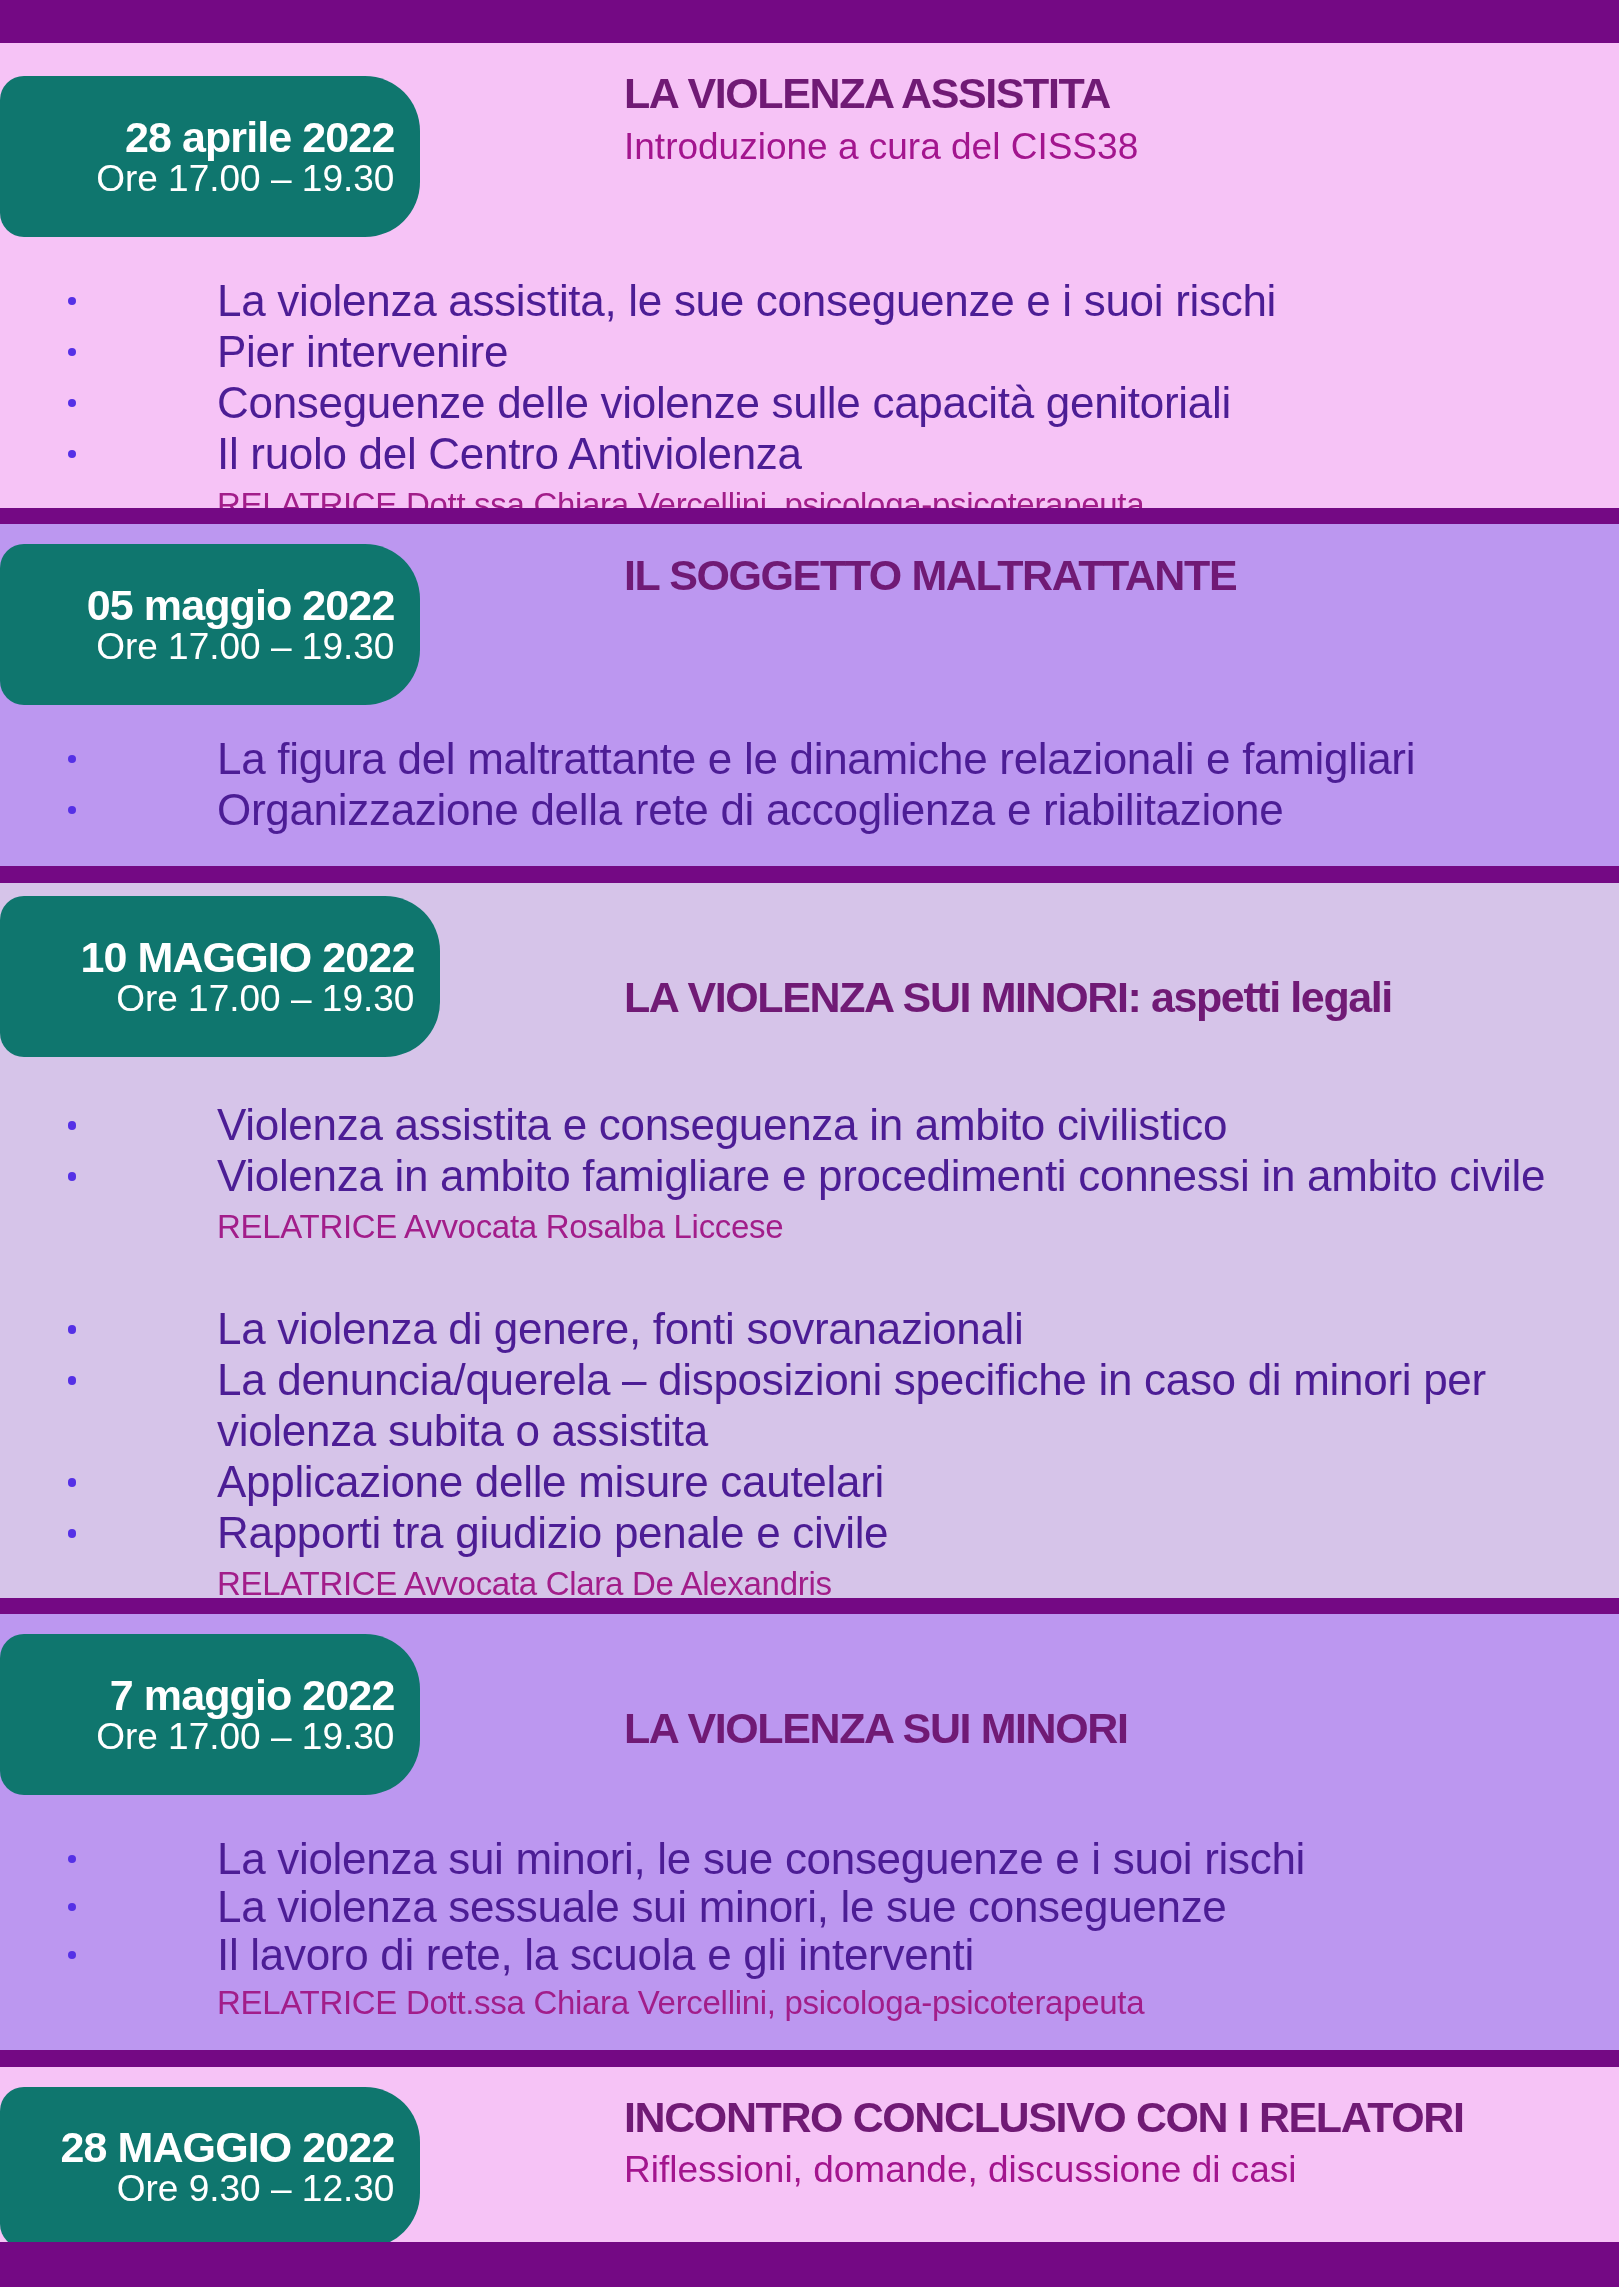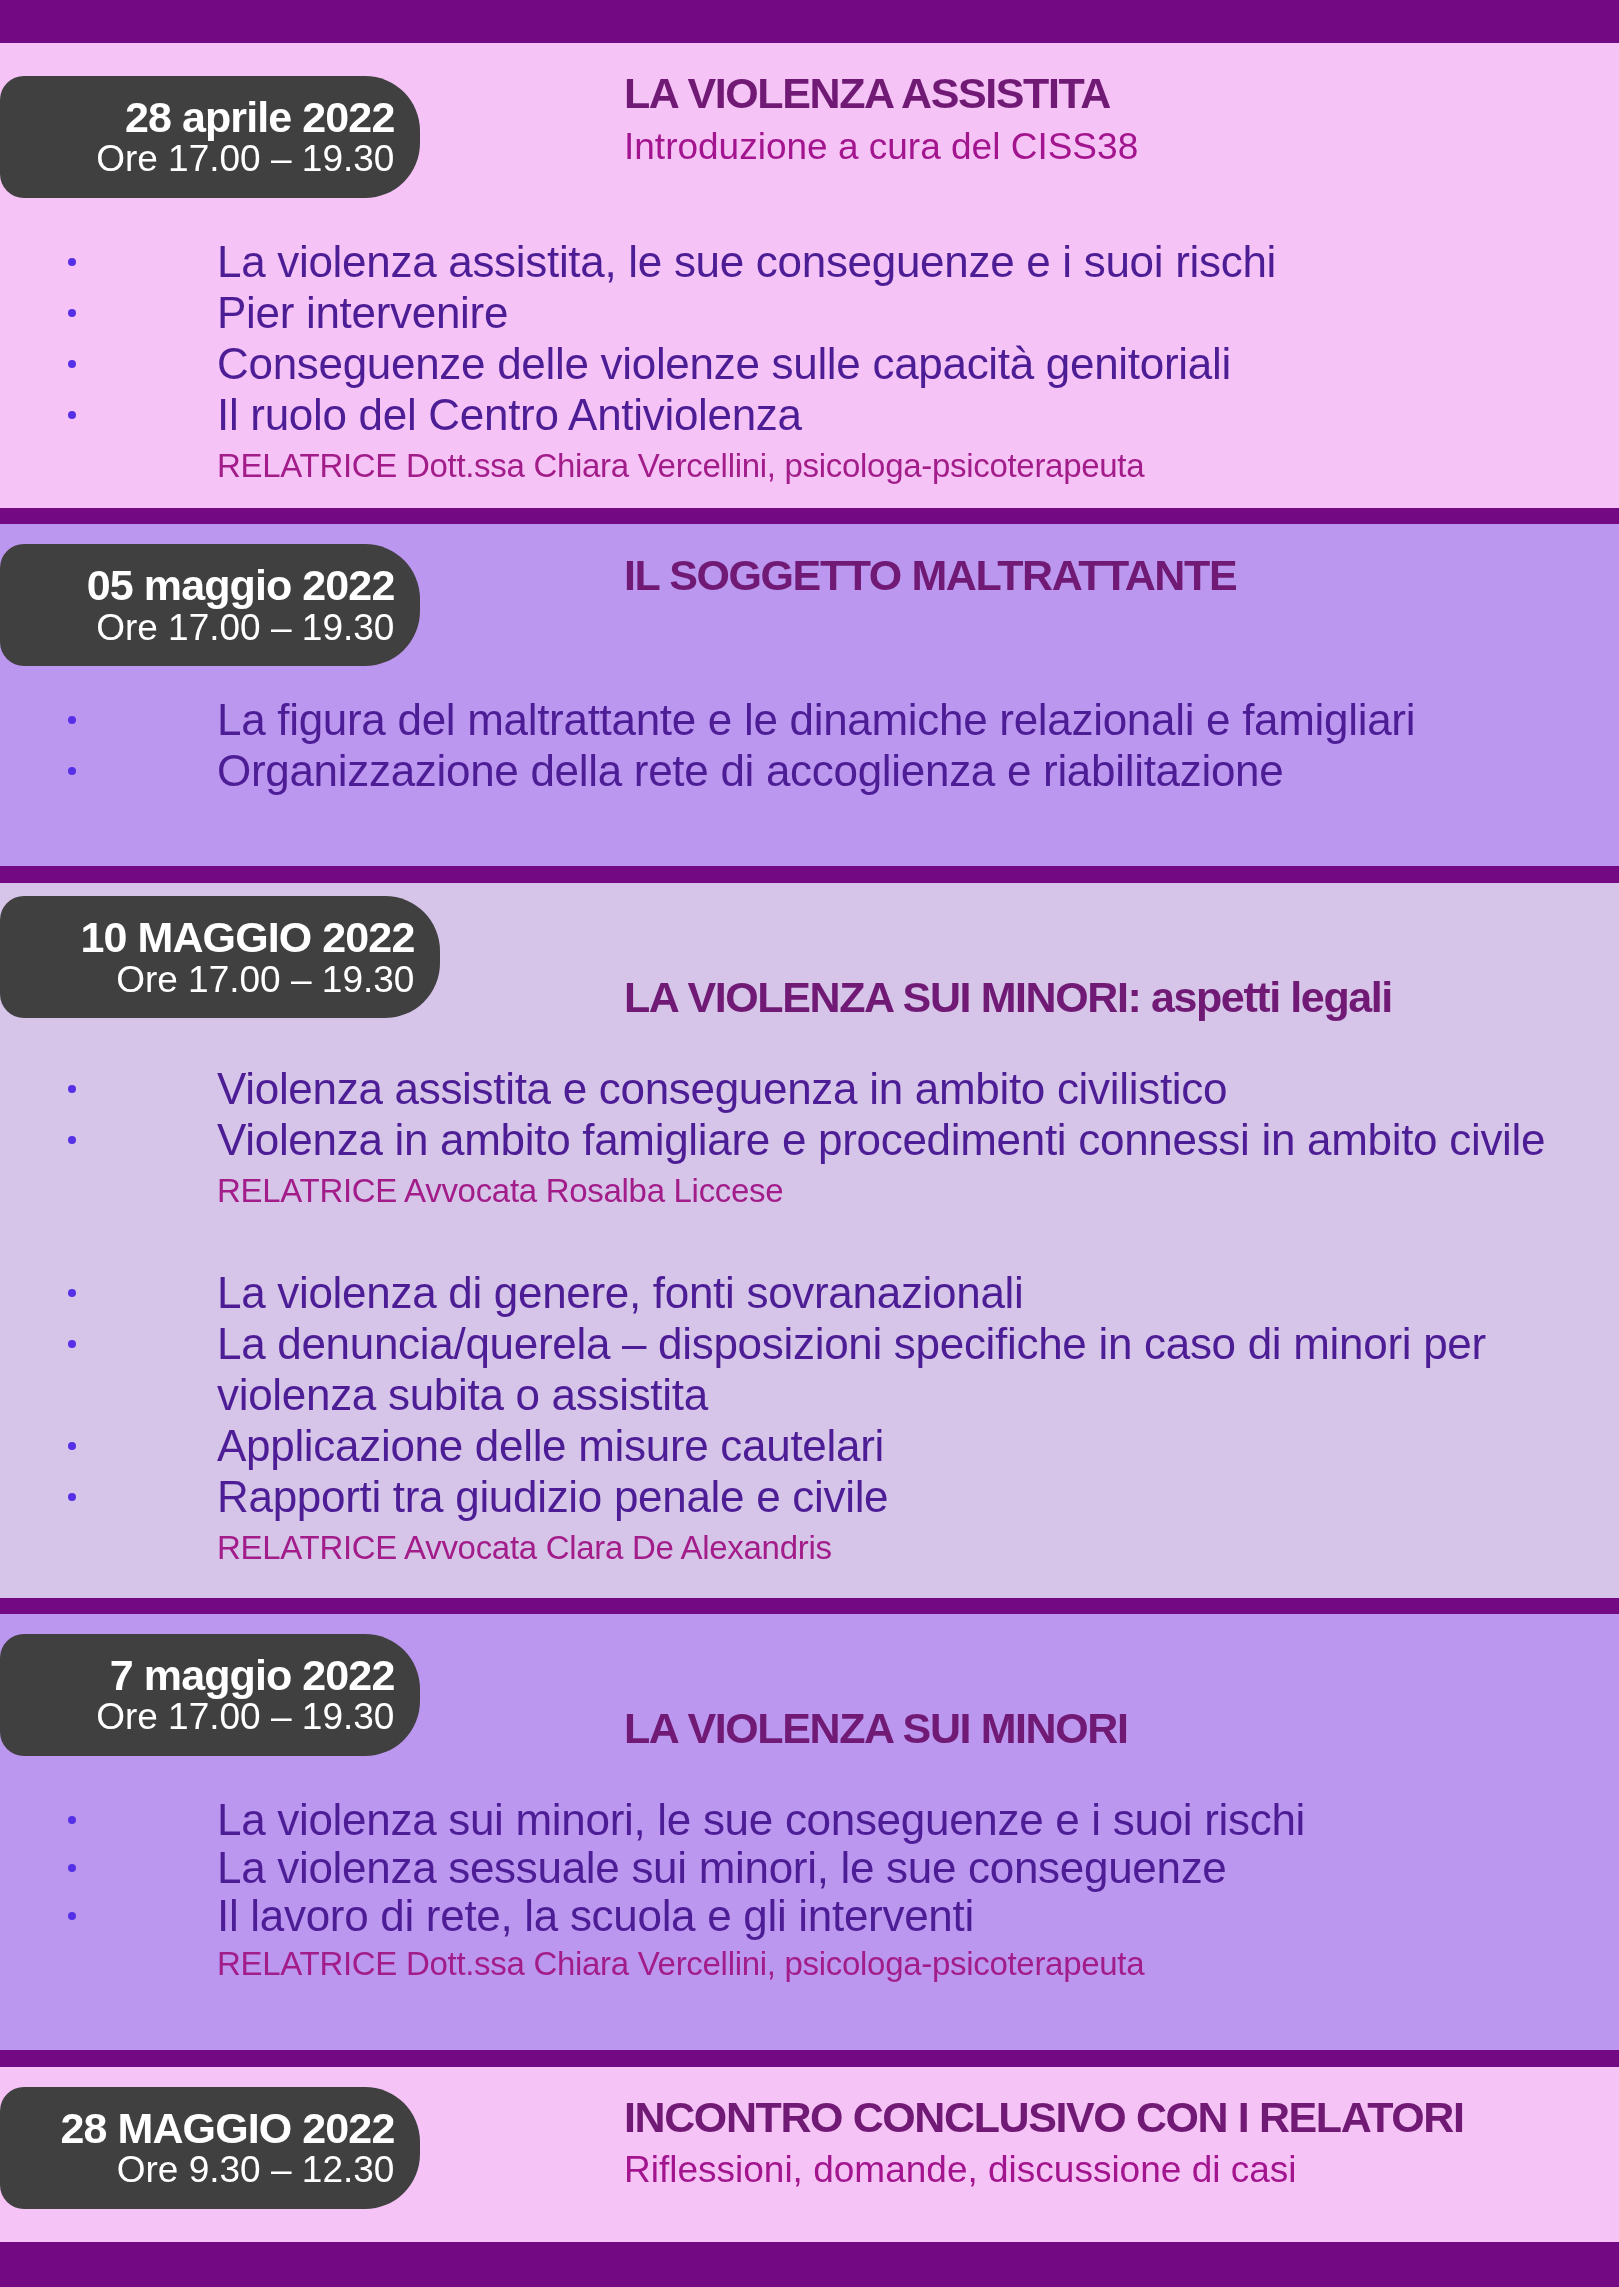--- a/index.html
+++ b/index.html
@@ -13,22 +13,22 @@
   .divider{height:16.4px;background:#740984}
 
   .panel{overflow:hidden;box-sizing:border-box}
   .theme-pink{background:#F6C3F6}
   .theme-lavender{background:#BC97F0}
   .theme-light-lavender{background:#D6C4E9}
   .s1{height:465px}.s2{height:342px}.s3{height:715px}.s4{height:436px}.s5{height:175px}
 
   .header{display:flex;align-items:flex-start}
   .badge{
-    flex:0 0 auto;width:420px;height:122px;margin-top:20px;
-    background:#404040;border-radius:24px 55px 55px 24px;color:#FFFFFF;
+    flex:0 0 auto;width:420px;height:161px;margin-top:20px;
+    background:#0f766e;border-radius:24px 55px 55px 24px;color:#FFFFFF;
     display:flex;flex-direction:column;justify-content:center;align-items:flex-end;
     box-sizing:border-box;padding-right:25.6px;row-gap:0;
   }
   .s1 .badge{margin-top:33px}
   .s3 .badge{margin-top:13.7px;width:440px}
   .badge-date{font-size:43px;font-weight:bold;letter-spacing:-0.9px;line-height:1.05;white-space:nowrap}
   .badge-time{font-size:37px;line-height:1.05;white-space:nowrap}
 
   .heads{margin-left:204px}
   .s3 .heads{margin-left:184px}

